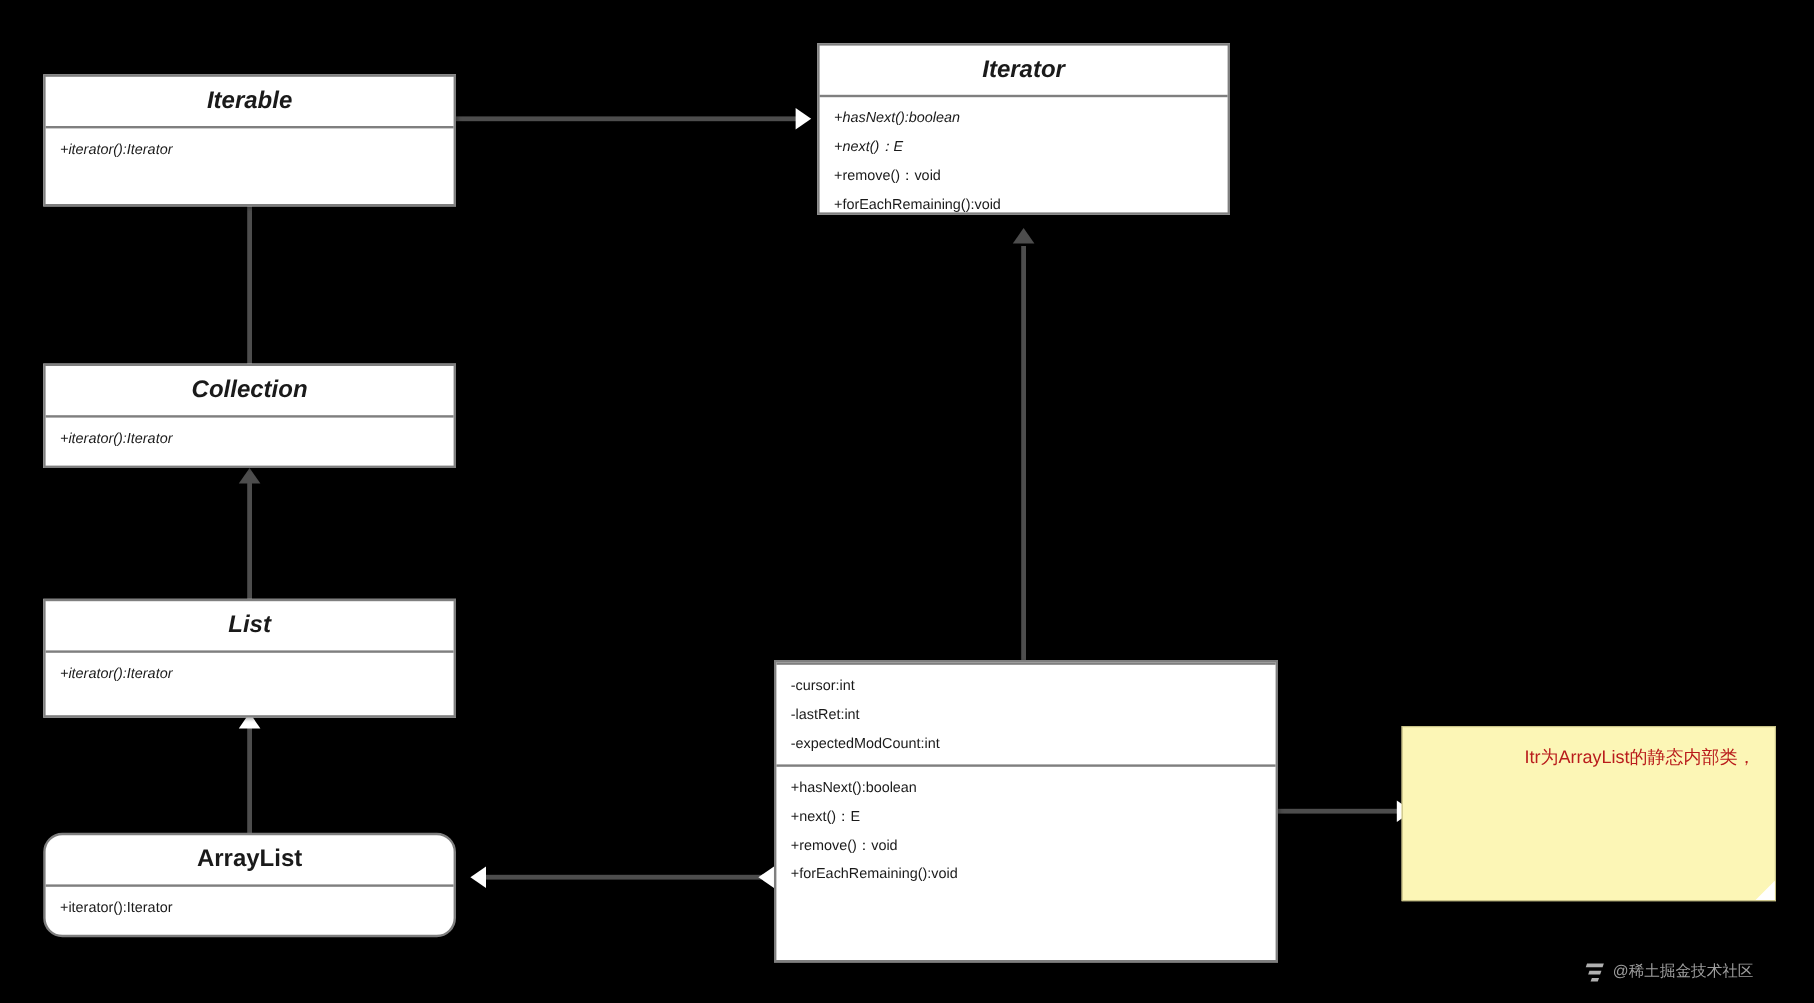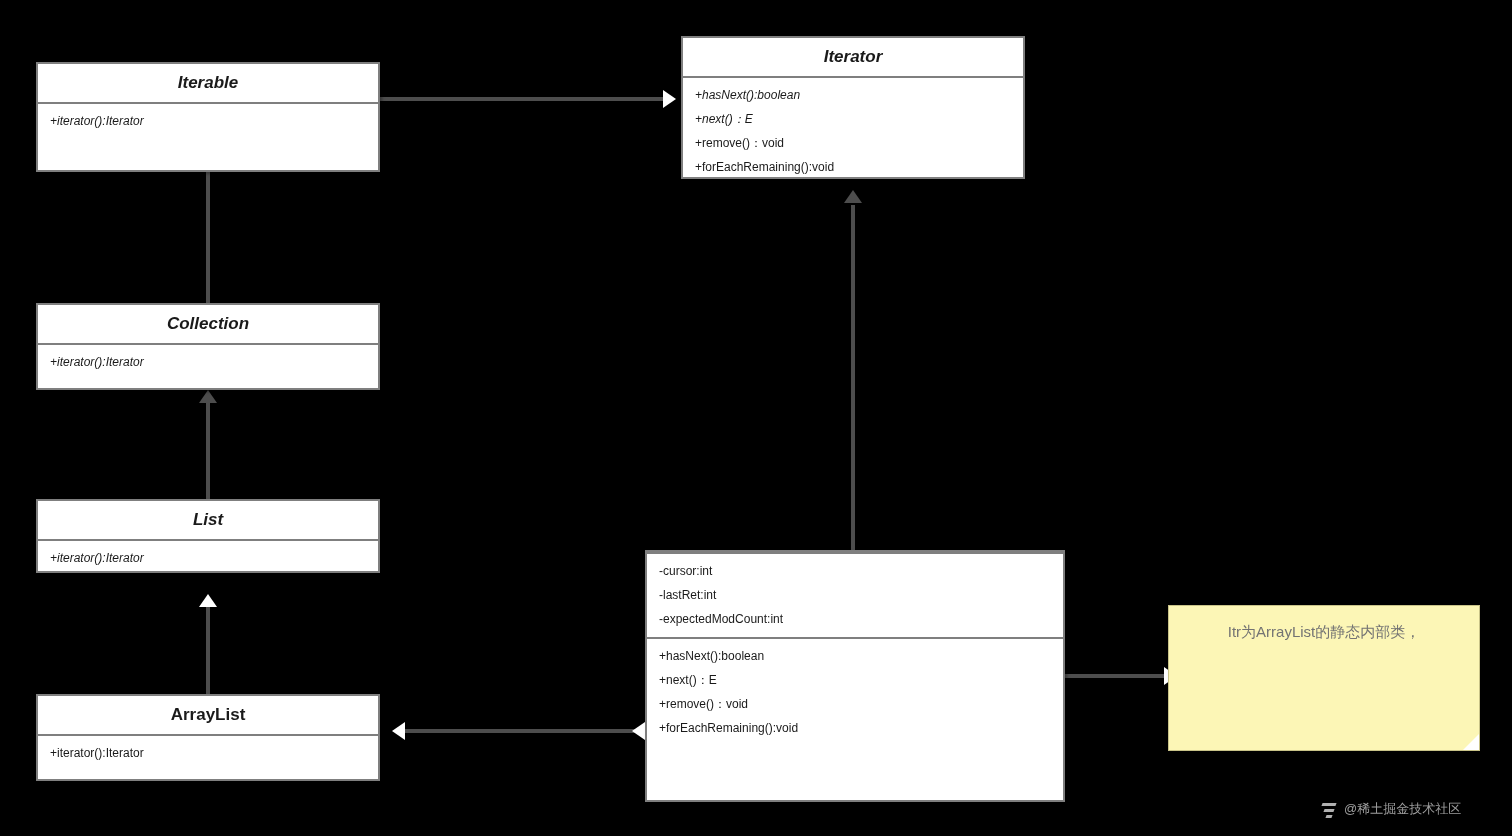--- a/index.html
+++ b/index.html
@@ -17,21 +17,21 @@
   }
   .uml-box {
     position: absolute;
     background: #ffffff;
     border: 2px solid #7f7f7f;
     box-sizing: border-box;
     box-shadow: 2px 2px 3px rgba(0,0,0,0.35);
   }
   .uml-title {
     text-align: center;
-    font-size: 17px;
+    font-size: 20px;
     font-weight: bold;
     color: #1a1a1a;
     padding: 9px 4px 9px 4px;
     box-sizing: border-box;
     white-space: nowrap;
   }
   .uml-title.italic { font-style: italic; }
   .uml-sep {
     height: 0;
     border-top: 2px solid #7f7f7f;
@@ -83,22 +83,22 @@
     position: absolute;
     background: #fcf6b6;
     border: 1px solid #c8c288;
     box-sizing: border-box;
     box-shadow: 2px 2px 3px rgba(0,0,0,0.35);
     padding: 14px 16px;
   }
   .note-text {
     font-size: 15px;
     line-height: 24px;
-    color: #737373;
-    text-align: center;
+    color: #b91c1c;
+    text-align: right;
     white-space: pre-line;
   }
   .note-fold {
     position: absolute;
     right: 0;
     bottom: 0;
     width: 0;
     height: 0;
     border-left: 16px solid transparent;
     border-bottom: 16px solid #ffffff;
@@ -163,29 +163,29 @@
   </div>
 
   <div class="uml-box" style="left:36px; top:303px; width:344px; height:87px;">
     <div class="uml-title italic">Collection</div>
     <div class="uml-sep"></div>
     <div class="uml-compartment">
       <div class="uml-row italic">+iterator():Iterator</div>
     </div>
   </div>
 
-  <div class="uml-box" style="left:36px; top:499px; width:344px; height:74px;">
+  <div class="uml-box" style="left:36px; top:499px; width:344px; height:99px;">
     <div class="uml-title italic">List</div>
     <div class="uml-sep"></div>
     <div class="uml-compartment">
       <div class="uml-row italic">+iterator():Iterator</div>
     </div>
   </div>
 
-  <div class="uml-box" style="left:36px; top:694px; width:344px; height:87px;">
+  <div class="uml-box" style="left:36px; top:694px; width:344px; height:87px;border-radius:16px;">
     <div class="uml-title">ArrayList</div>
     <div class="uml-sep"></div>
     <div class="uml-compartment">
       <div class="uml-row">+iterator():Iterator</div>
     </div>
   </div>
 
   <div class="uml-box" style="left:681px; top:36px; width:344px; height:143px;">
     <div class="uml-title italic">Iterator</div>
     <div class="uml-sep"></div>

